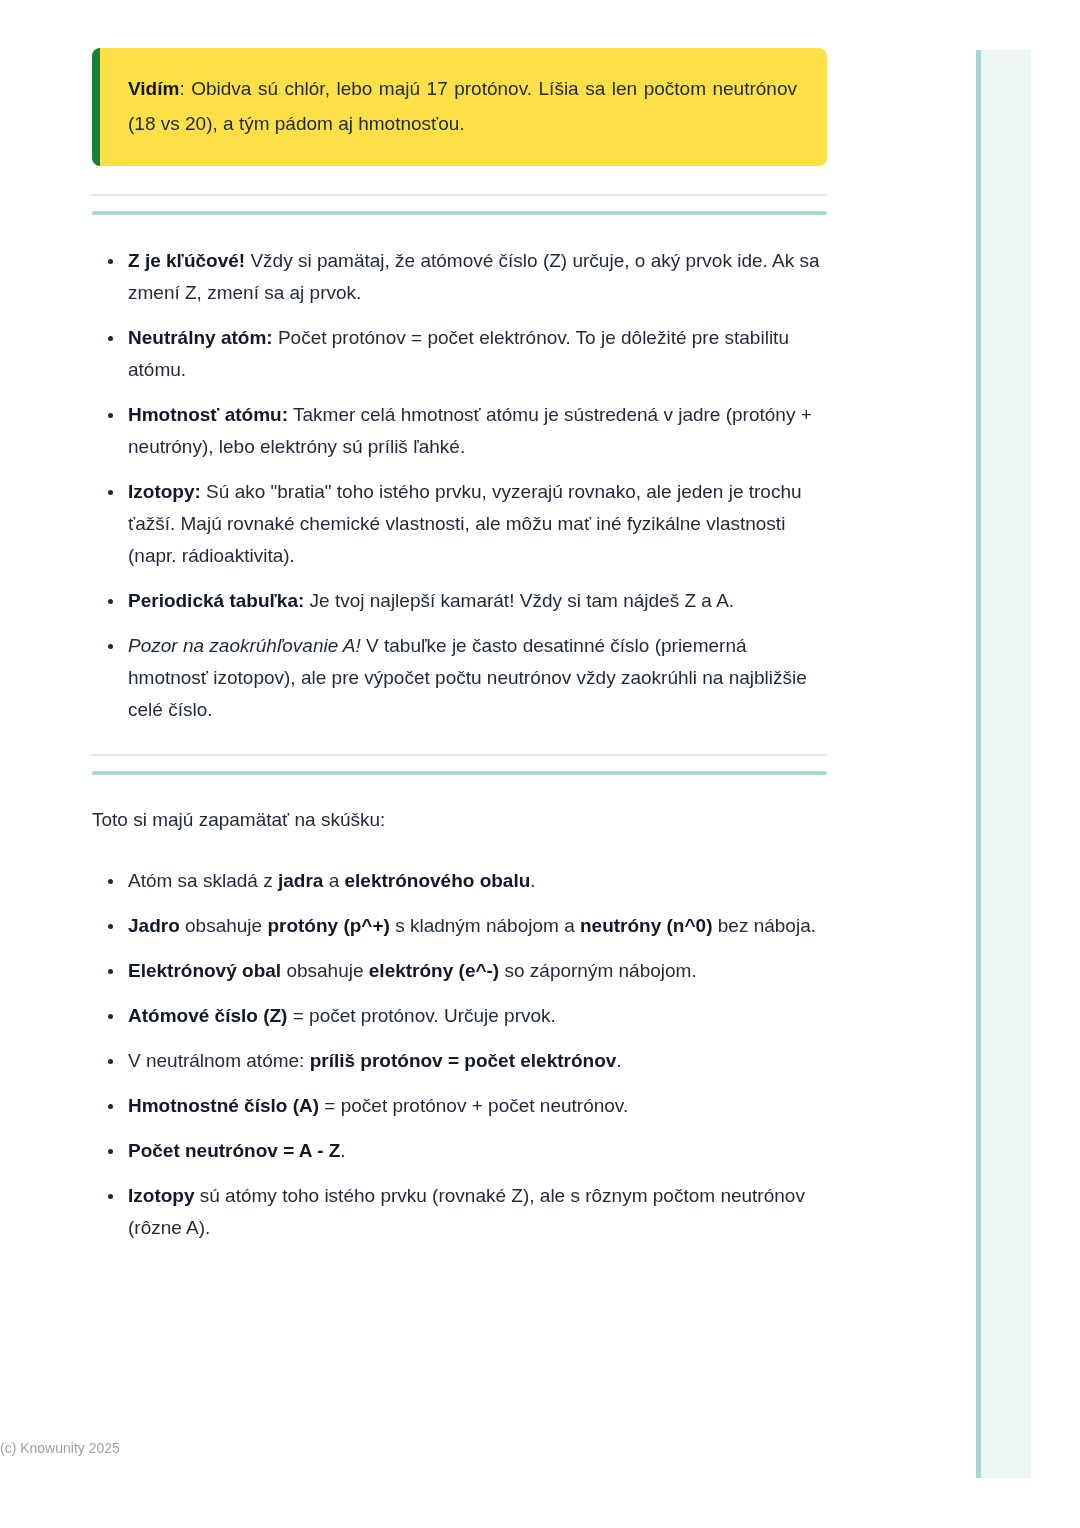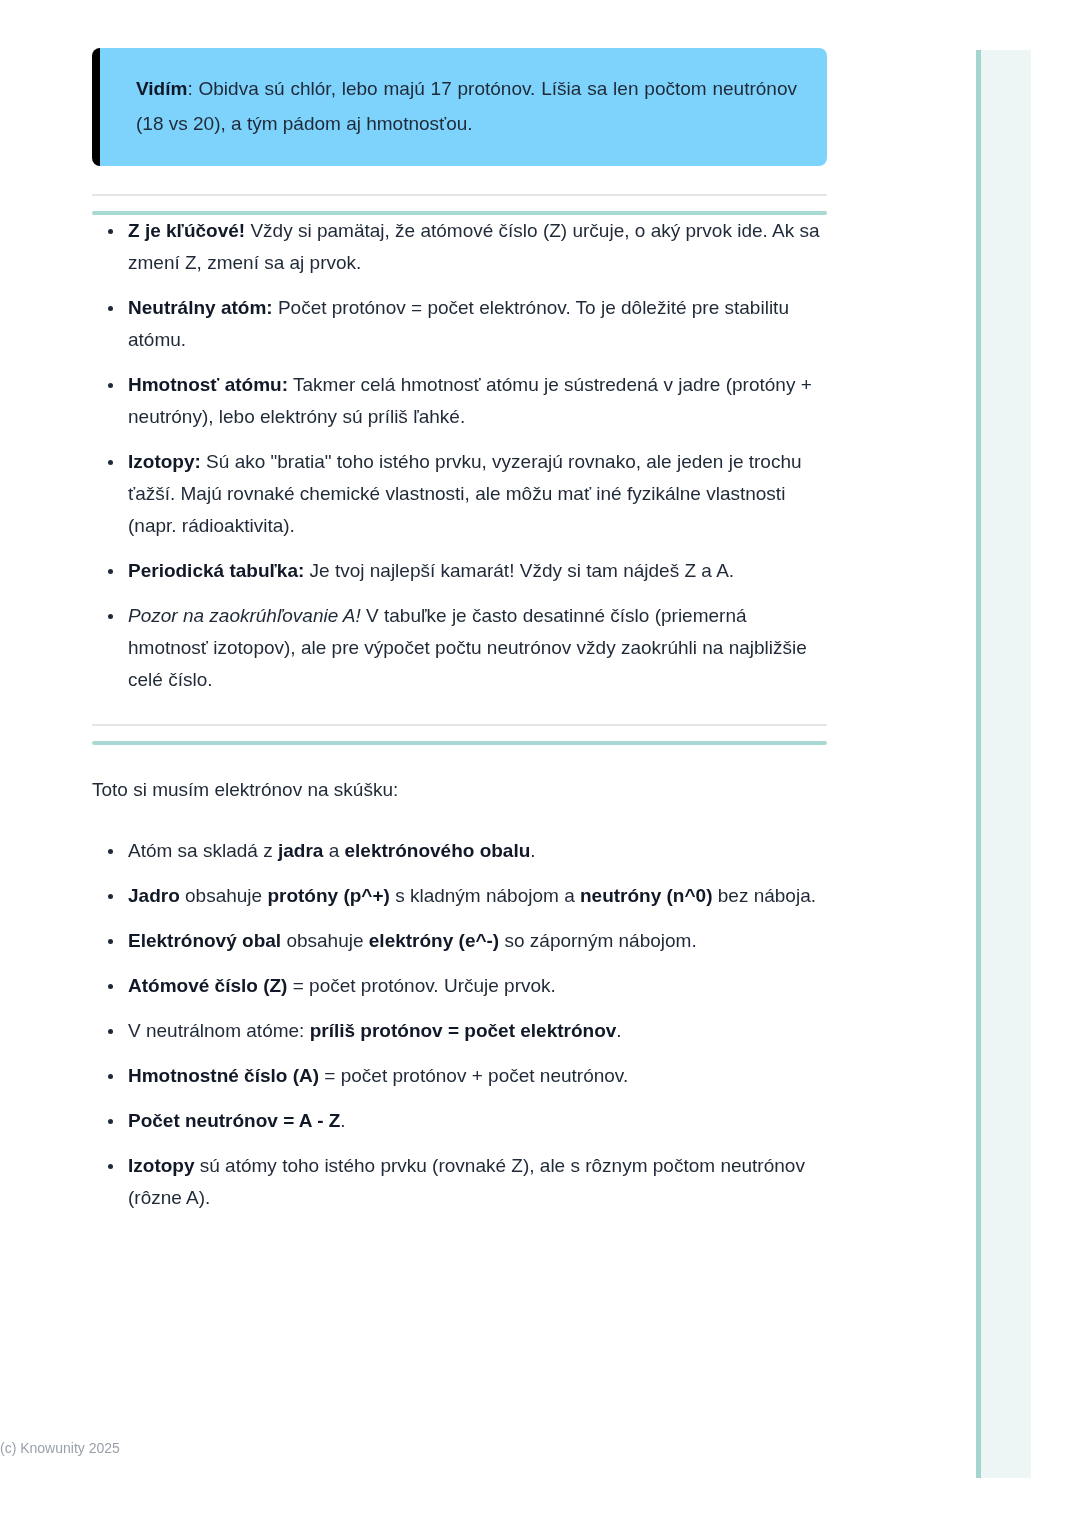--- a/index.html
+++ b/index.html
@@ -13,24 +13,24 @@
     overflow: hidden;
   }
   .content {
     width: 735px;
     margin-left: 92px;
     padding-top: 48px;
     position: relative;
     z-index: 1;
   }
   .callout {
-    background: #7dd3fc;
-    border-left: 8px solid #000000;
+    background: #fde047;
+    border-left: 8px solid #15803d;
     border-radius: 8px;
-    padding: 23px 30px 25px 36px;
+    padding: 23px 30px 25px 28px;
   }
   .callout-text {
     font-size: 19px;
     line-height: 35px;
     text-align: justify;
     color: #1f2937;
   }
   .divider {
     border: none;
     border-top: 2px solid #e4e6ea;
@@ -44,20 +44,21 @@
     margin-top: 50px;
     line-height: 38px;
   }
   .heading-rule {
     height: 4px;
     background: #a9d9d3;
     border-radius: 2px;
     margin-top: 15px;
   }
   .bullets {
+    margin-top: 30px;
     padding-left: 33px;
     list-style: disc;
   }
   .bullets li {
     font-size: 19px;
     line-height: 32px;
     margin-bottom: 13px;
     padding-left: 3px;
   }
   .bullets li::marker { color: #1f2937; font-size: 17px; }
@@ -109,21 +110,21 @@
         <li><strong>Izotopy:</strong><span> Sú ako "bratia" toho istého prvku, vyzerajú rovnako, ale jeden je trochu ťažší. Majú rovnaké chemické vlastnosti, ale môžu mať iné fyzikálne vlastnosti (napr. rádioaktivita).</span></li>
         <li><strong>Periodická tabuľka:</strong><span> Je tvoj najlepší kamarát! Vždy si tam nájdeš Z a A.</span></li>
         <li><em>Pozor na zaokrúhľovanie A!</em><span> V tabuľke je často desatinné číslo (priemerná hmotnosť izotopov), ale pre výpočet počtu neutrónov vždy zaokrúhli na najbližšie celé číslo.</span></li>
       </ul>
   </section>
 
   <hr class="divider">
 
   <section>
     <div class="heading-rule"></div>
-    <p class="intro">Toto si musím elektrónov na skúšku:</p>
+    <p class="intro">Toto si majú zapamätať na skúšku:</p>
     <ul class="bullets summary-list">
         <li><span>Atóm sa skladá z </span><strong>jadra</strong><span> a </span><strong>elektrónového obalu</strong><span>.</span></li>
         <li><strong>Jadro</strong><span> obsahuje </span><strong>protóny (p^+)</strong><span> s kladným nábojom a </span><strong>neutróny (n^0)</strong><span> bez náboja.</span></li>
         <li><strong>Elektrónový obal</strong><span> obsahuje </span><strong>elektróny (e^-)</strong><span> so záporným nábojom.</span></li>
         <li><strong>Atómové číslo (Z)</strong><span> = počet protónov. Určuje prvok.</span></li>
         <li><span>V neutrálnom atóme: </span><strong>príliš protónov = počet elektrónov</strong><span>.</span></li>
         <li><strong>Hmotnostné číslo (A)</strong><span> = počet protónov + počet neutrónov.</span></li>
         <li><strong>Počet neutrónov = A - Z</strong><span>.</span></li>
         <li><strong>Izotopy</strong><span> sú atómy toho istého prvku (rovnaké Z), ale s rôznym počtom neutrónov (rôzne A).</span></li>
       </ul>

